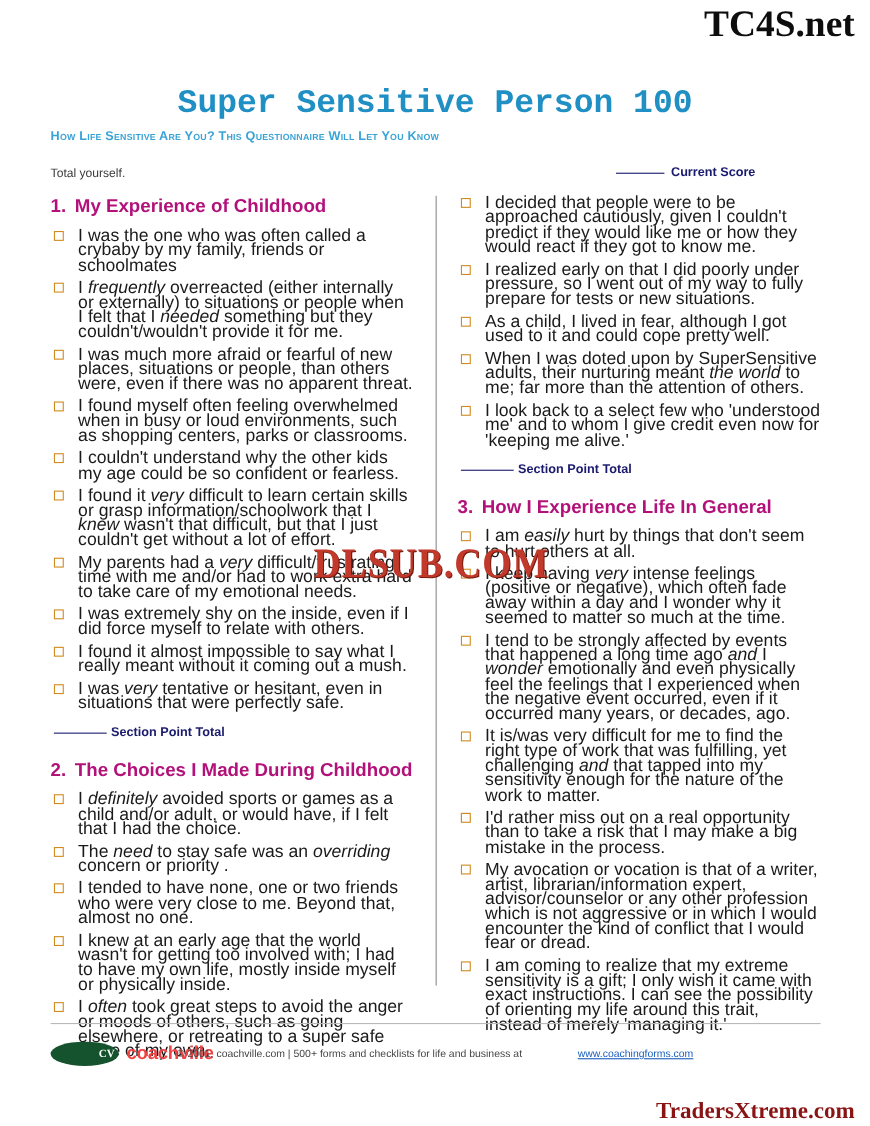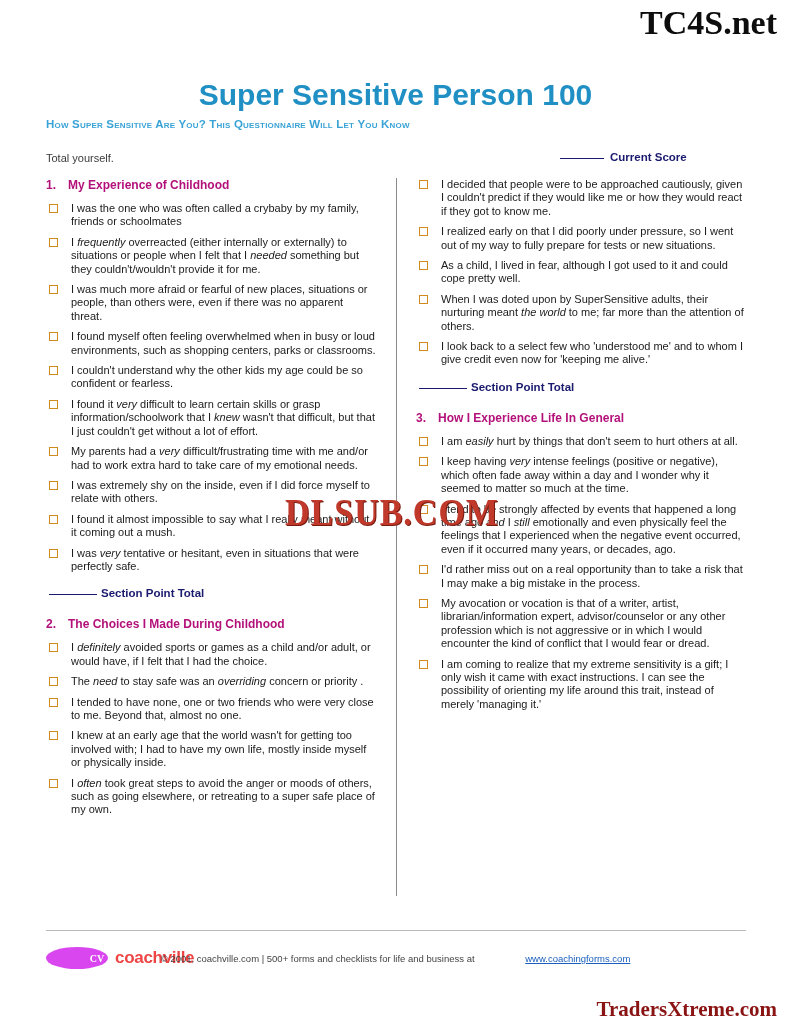--- a/index.html
+++ b/index.html
@@ -61,21 +61,21 @@
   
   .title {
     position: absolute;
     left: 0;
     top: 78px;
     width: 791px;
     text-align: center;
     font-size: 30px;
     font-weight: bold;
     color: #1f8fc4;
-    font-family: Liberation Sans, sans-serif;
+    font-family: Liberation Mono, monospace;
   }
   .subtitle {
     position: absolute;
     left: 46px;
     top: 118px;
     font-size: 11.5px;
     font-weight: bold;
     color: #3aa3d6;
     font-variant: small-caps;
     letter-spacing: 0.2px;
@@ -121,41 +121,41 @@
     position: absolute;
     left: 396px;
     top: 178px;
     width: 0;
     height: 718px;
     border-left: 1px solid #8b8b8b;
   }
 
   h2.section-head {
     margin: 0 0 10px 0;
-    font-size: 12px;
+    font-size: 17px;
     font-weight: bold;
     color: #b3117a;
     font-family: "Liberation Sans", sans-serif;
   }
   h2.section-head .num {
     display: inline-block;
     width: 22px;
     color: #b3117a;
   }
 
   ul.items {
     list-style: none;
     margin: 0;
     padding: 0;
   }
   ul.items li {
     position: relative;
     padding-left: 25px;
     margin-bottom: 7px;
-    font-size: 11px;
+    font-size: 16px;
     line-height: 13.4px;
     color: #1a1a1a;
   }
   ul.items li .cb {
     position: absolute;
     left: 3px;
     top: 2px;
     width: 7px;
     height: 7px;
     border: 1px solid #d08a1e;
@@ -191,21 +191,21 @@
     left: 46px;
     top: 947px;
     display: flex;
     align-items: center;
     gap: 7px;
   }
   .logo .badge {
     width: 22px;
     height: 22px;
     border-radius: 50%;
-    background: #d946ef;
+    background: #14532d;
     color: #ffffff;
     font-size: 10px;
     font-weight: bold;
     display: flex;
     align-items: center;
     justify-content: center;
     font-family: "Liberation Serif", serif;
     padding-left: 40px;
   }
   .logo .word {
@@ -230,21 +230,21 @@
   }
 </style>
 </head>
 <body>
 
 <div class="page">
 
   <div class="wm-top">TC4S.net</div>
 
   <div class="title">Super Sensitive Person 100</div>
-  <div class="subtitle">How Super Sensitive Are You? This Questionnaire Will Let You Know</div>
+  <div class="subtitle">How Life Sensitive Are You? This Questionnaire Will Let You Know</div>
 
   <div class="score-yourself">Total yourself.</div>
   <div class="current-score">
     <span class="blank"></span><span>Current Score</span>
   </div>
 
   <div class="divider"></div>
 
   <div class="col-left">
 
@@ -292,22 +292,22 @@
     <div class="point-total">
       <span class="blank"></span><span>Section Point Total</span>
     </div>
 
     <h2 class="section-head">
       <span class="num">3.</span><span>How I Experience Life In General</span>
     </h2>
     <ul class="items">
       <li><span class="cb"></span><span>I am <em>easily</em> hurt by things that don't seem to hurt others at all.</span></li>
       <li><span class="cb"></span><span>I keep having <em>very</em> intense feelings (positive or negative), which often fade away within a day and I wonder why it seemed to matter so much at the time.</span></li>
-      <li><span class="cb"></span><span>I tend to be strongly affected by events that happened a long time ago <em>and</em> I <em>still</em> emotionally and even physically feel the feelings that I experienced when the negative event occurred, even if it occurred many years, or decades, ago.</span></li>
-      <li><span class="cb"></span></li>
+      <li><span class="cb"></span><span>I tend to be strongly affected by events that happened a long time ago <em>and</em> I <em>wonder</em> emotionally and even physically feel the feelings that I experienced when the negative event occurred, even if it occurred many years, or decades, ago.</span></li>
+      <li><span class="cb"></span><span>It is/was very difficult for me to find the right type of work that was fulfilling, yet challenging <em>and</em> that tapped into my sensitivity enough for the nature of the work to matter.</span></li>
       <li><span class="cb"></span></li>
       <li><span class="cb"></span><span>I'd rather miss out on a real opportunity than to take a risk that I may make a big mistake in the process.</span></li>
       <li><span class="cb"></span><span>My avocation or vocation is that of a writer, artist, librarian/information expert, advisor/counselor or any other profession which is not aggressive or in which I would encounter the kind of conflict that I would fear or dread.</span></li>
       <li><span class="cb"></span><span>I am coming to realize that my extreme sensitivity is a gift; I only wish it came with exact instructions. I can see the possibility of orienting my life around this trait, instead of merely 'managing it.'</span></li>
     </ul>
   </div>
 
   <div class="wm-center">DLSUB.COM</div>
 
   <div class="footer-rule"></div>

